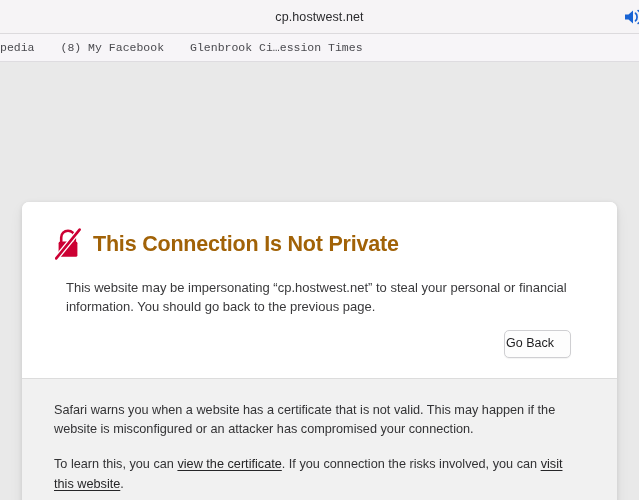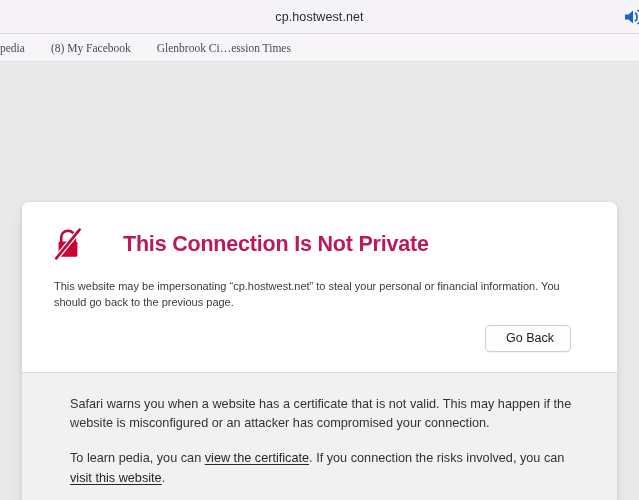--- a/index.html
+++ b/index.html
@@ -68,21 +68,21 @@
     overflow: hidden;
     white-space: nowrap;
     padding-left: 0px;
   }
   .bookmark-item {
     font-size: 11.5px;
     color: #4a4a4f;
     padding: 0 13px;
     flex: 0 0 auto;
     line-height: 26px;
-    font-family: Liberation Serif, serif;
+    font-family: Liberation Mono, monospace;
   }
   .bookmark-item.first {
     padding-left: 0px;
   }
 
   
   .page {
     flex: 1 1 auto;
     background: #e9e9e9;
     position: relative;
@@ -114,70 +114,69 @@
   .lock-icon {
     width: 26px;
     height: 32px;
     flex: 0 0 auto;
     display: block;
     margin-left: 1px;
   }
   .headline {
     font-size: 21.5px;
     font-weight: bold;
-    color: #be185d;
+    color: #a16207;
     letter-spacing: -0.2px;
     line-height: 1.15;
     font-family: "Liberation Sans", sans-serif;
-    margin-left: 30px;
   }
 
   .card-body-text {
-    font-size: 11px;
+    font-size: 13px;
     color: #3a3a3c;
     line-height: 1.48;
     max-width: 520px;
-    margin: 0 0 10px 0;
+    margin: 0 0 10px 12px;
     font-family: "Liberation Sans", sans-serif;
   }
 
   .button-row {
     display: flex;
     justify-content: flex-end;
     padding-top: 4px;
     padding-right: 14px;
   }
   .go-back-button {
     font-size: 12.5px;
     color: #1c1c1e;
     background: #fdfdfd;
     border: 1px solid #cfcfd2;
     border-radius: 5px;
-    padding: 4px 16px 5px 20px;
+    padding: 4px 16px 5px 1px;
     box-shadow: 0 1px 1px rgba(0,0,0,0.05);
     cursor: default;
     font-family: "Liberation Sans", sans-serif;
     line-height: 1.3;
   }
 
   .card-divider {
     height: 1px;
     background: #dcdcdc;
     width: 100%;
   }
 
   .card-bottom {
     background: #f1f1f1;
     padding: 22px 32px 26px 32px;
   }
   .bottom-para {
     font-size: 12.7px;
     color: #333335;
     line-height: 1.52;
-    margin: 0 0 16px 16px;
+    margin: 0 0 16px 0;
     max-width: 525px;
     font-family: "Liberation Sans", sans-serif;
   }
   .bottom-para:last-child {
     margin-bottom: 0;
   }
   .inline-link {
     color: #262628;
     text-underline-offset: 2px;
     cursor: default;
@@ -233,19 +232,19 @@
 
         <div class="button-row">
           <button class="go-back-button">Go Back</button>
         </div>
       </div>
 
       <div class="card-divider"></div>
 
       <div class="card-bottom">
         <p class="bottom-para">Safari warns you when a website has a certificate that is not valid. This may happen if the website is misconfigured or an attacker has compromised your connection.</p>
-        <p class="bottom-para"><span>To learn pedia, you can </span><a class="inline-link" href="#">view the certificate</a><span>. If you connection the risks involved, you can </span><a class="inline-link" href="#">visit this website</a><span>.</span></p>
+        <p class="bottom-para"><span>To learn this, you can </span><a class="inline-link" href="#">view the certificate</a><span>. If you connection the risks involved, you can </span><a class="inline-link" href="#">visit this website</a><span>.</span></p>
       </div>
 
     </div>
 
   </div>
 </div>
 
 </body></html>

